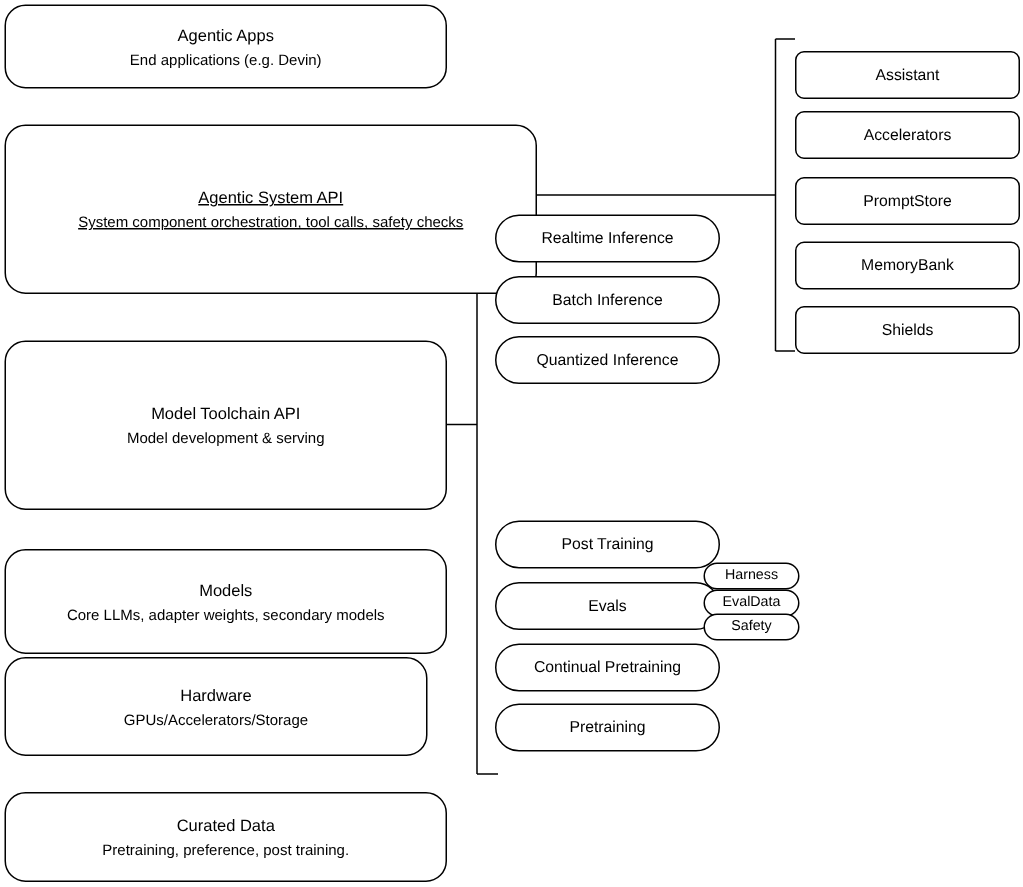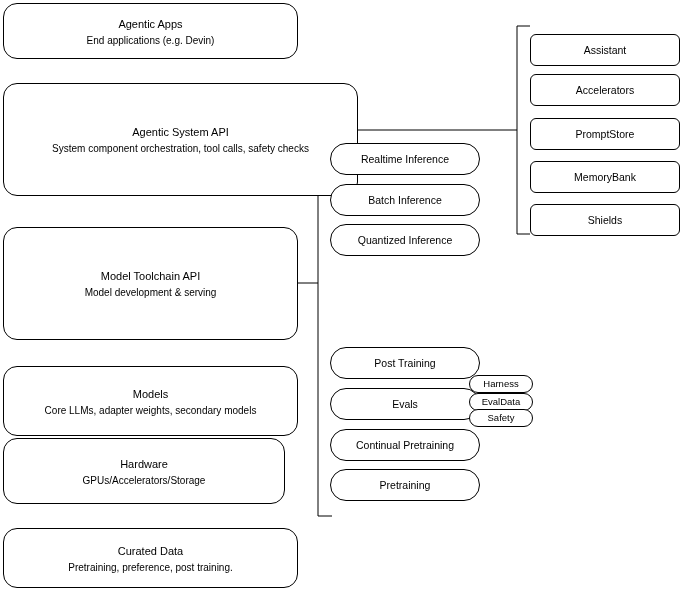--- a/index.html
+++ b/index.html
@@ -89,21 +89,21 @@
     <path d="M 318 136 L 318 516" stroke="#000000" stroke-width="1" fill="none"></path>
     <path d="M 318 136 L 332 136" stroke="#000000" stroke-width="1" fill="none"></path>
     <path d="M 318 516 L 332 516" stroke="#000000" stroke-width="1" fill="none"></path>
   </svg>
 
   <div class="node stack-node" style="left:3px; top:3px; width:295px; height:56px;">
     <div class="title">Agentic Apps</div>
     <div class="subtitle">End applications (e.g. Devin)</div>
   </div>
 
-  <div class="node stack-node" style="left:3px; top:83px; width:355px; height:113px;">
+  <div class="node stack-node" style="left:3px; top:83px; width:355px; height:113px;text-decoration:underline;">
     <div class="title">Agentic System API</div>
     <div class="subtitle">System component orchestration, tool calls, safety checks</div>
   </div>
 
   <div class="node stack-node" style="left:3px; top:227px; width:295px; height:113px;">
     <div class="title">Model Toolchain API</div>
     <div class="subtitle">Model development &amp; serving</div>
   </div>
 
   <div class="node stack-node" style="left:3px; top:366px; width:295px; height:70px;">

